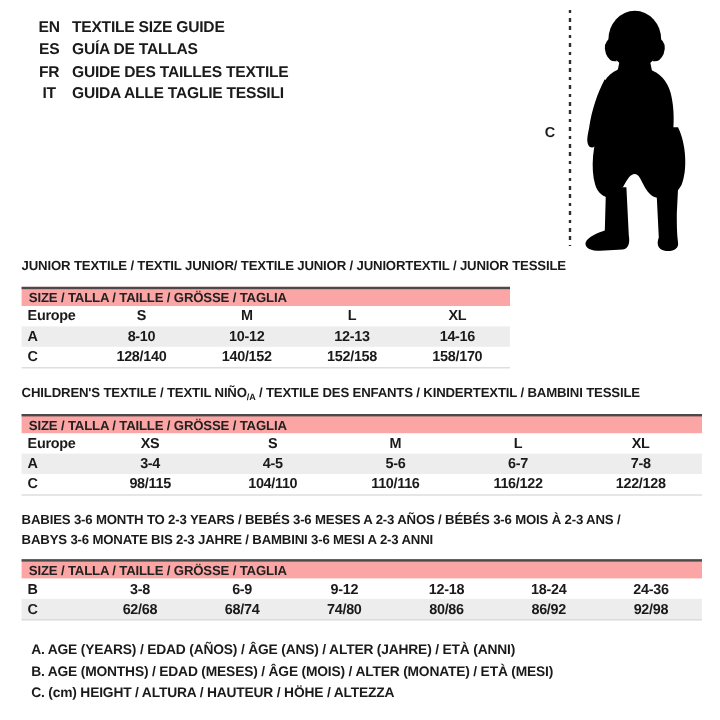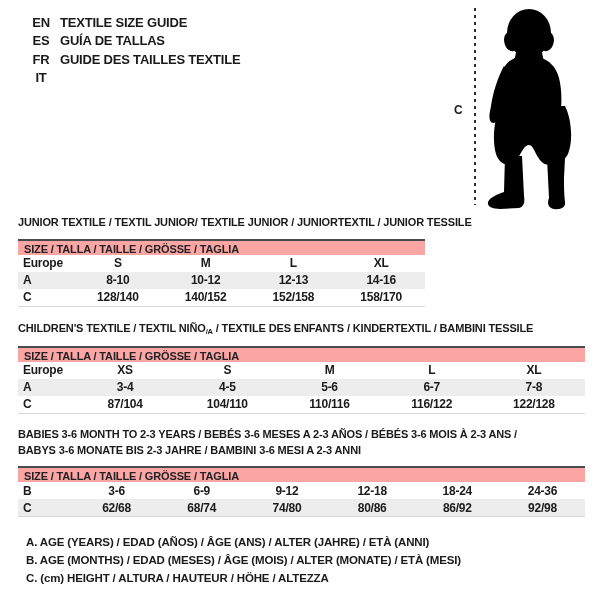--- a/index.html
+++ b/index.html
@@ -51,20 +51,21 @@
   <div class="lang-row">
     <span class="lang-code">ES</span>
     <span>GUÍA DE TALLAS</span>
   </div>
   <div class="lang-row">
     <span class="lang-code">FR</span>
     <span>GUIDE DES TAILLES TEXTILE</span>
   </div>
   <div class="lang-row">
     <span class="lang-code">IT</span>
+    <span>GUIDA ALLE TAGLIE TESSILI</span>
   </div>
 </div>
 
 <div class="measure-line"></div>
 <div class="measure-label">C</div>
 <svg class="baby-svg" viewBox="0 0 100 210" xmlns="http://www.w3.org/2000/svg" aria-hidden="true">
   <g fill="#000000">
 
     <ellipse cx="44" cy="27" rx="22" ry="24"></ellipse>
 
@@ -130,36 +131,36 @@
     <div class="trow shaded">
       <div class="tlabel">A</div>
       <div class="tcell">3-4</div>
       <div class="tcell">4-5</div>
       <div class="tcell">5-6</div>
       <div class="tcell">6-7</div>
       <div class="tcell">7-8</div>
     </div>
     <div class="trow">
       <div class="tlabel">C</div>
-      <div class="tcell">87/104</div>
+      <div class="tcell">98/115</div>
       <div class="tcell">104/110</div>
       <div class="tcell">110/116</div>
       <div class="tcell">116/122</div>
       <div class="tcell">122/128</div>
     </div>
   </section>
 <section id="t2" class="table-block">
     <div class="table-title">
       <div><span>BABIES 3-6 MONTH TO 2-3 YEARS / BEBÉS 3-6 MESES A 2-3 AÑOS / BÉBÉS 3-6 MOIS À 2-3 ANS /</span></div>
       <div><span>BABYS 3-6 MONATE BIS 2-3 JAHRE / BAMBINI 3-6 MESI A 2-3 ANNI</span></div>
     </div>
     <div class="size-bar">SIZE / TALLA / TAILLE / GRÖSSE / TAGLIA</div>
     <div class="trow">
       <div class="tlabel">B</div>
-      <div class="tcell">3-6</div>
+      <div class="tcell">3-8</div>
       <div class="tcell">6-9</div>
       <div class="tcell">9-12</div>
       <div class="tcell">12-18</div>
       <div class="tcell">18-24</div>
       <div class="tcell">24-36</div>
     </div>
     <div class="trow shaded">
       <div class="tlabel">C</div>
       <div class="tcell">62/68</div>
       <div class="tcell">68/74</div>

